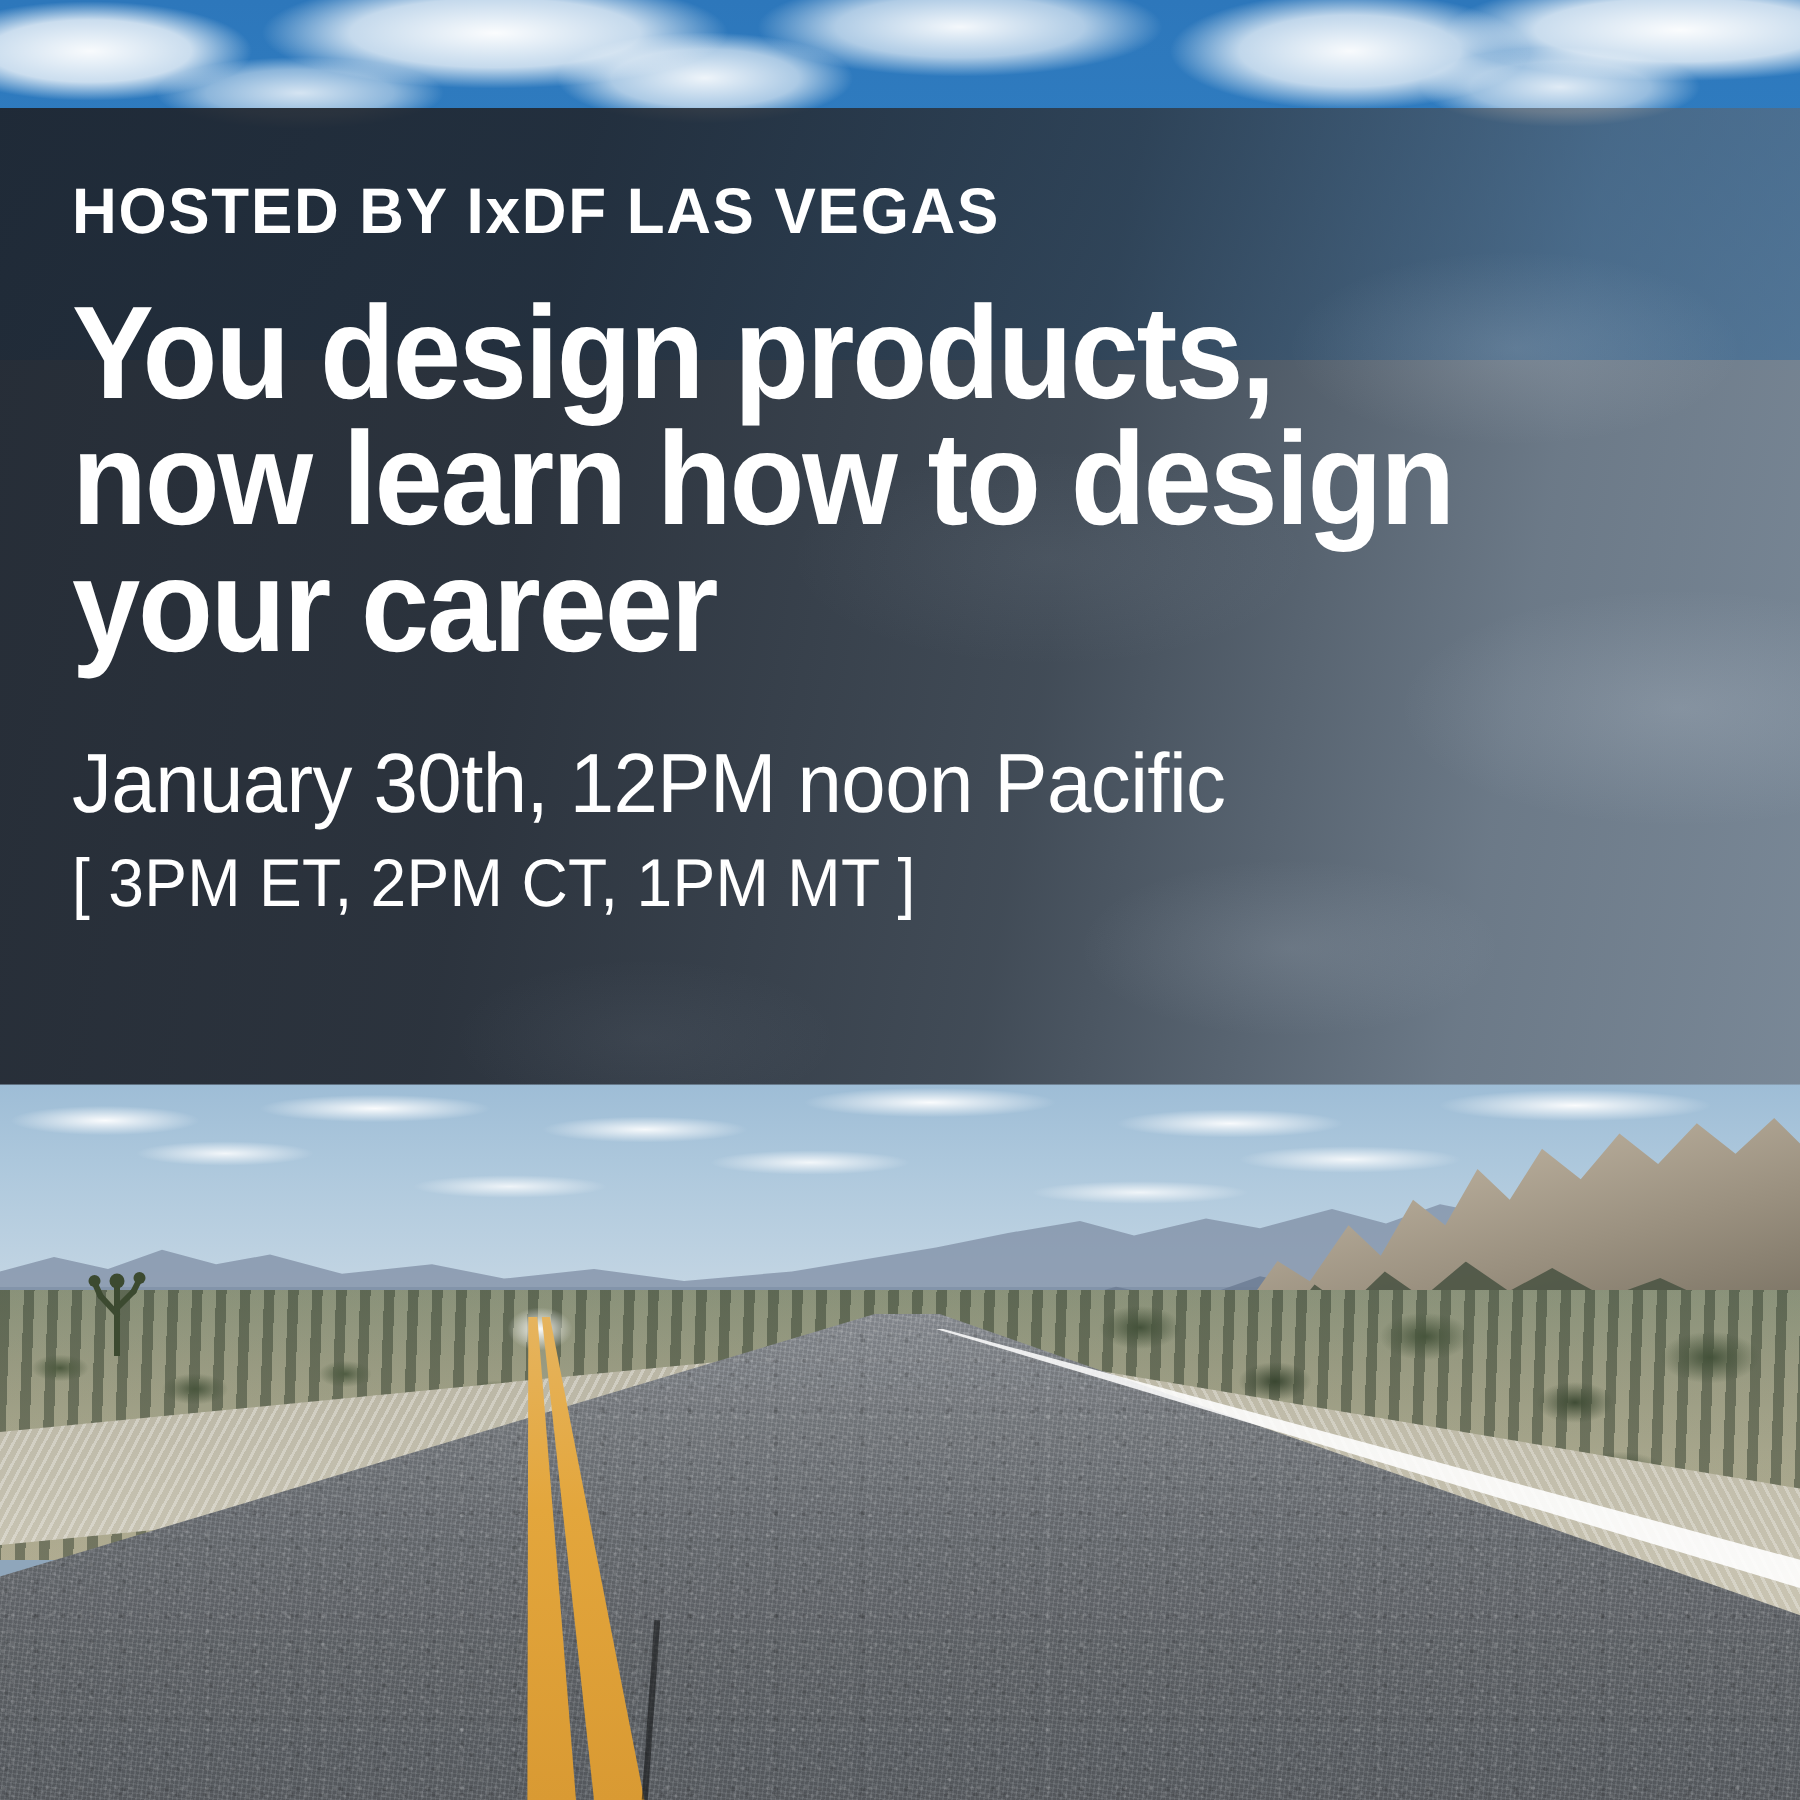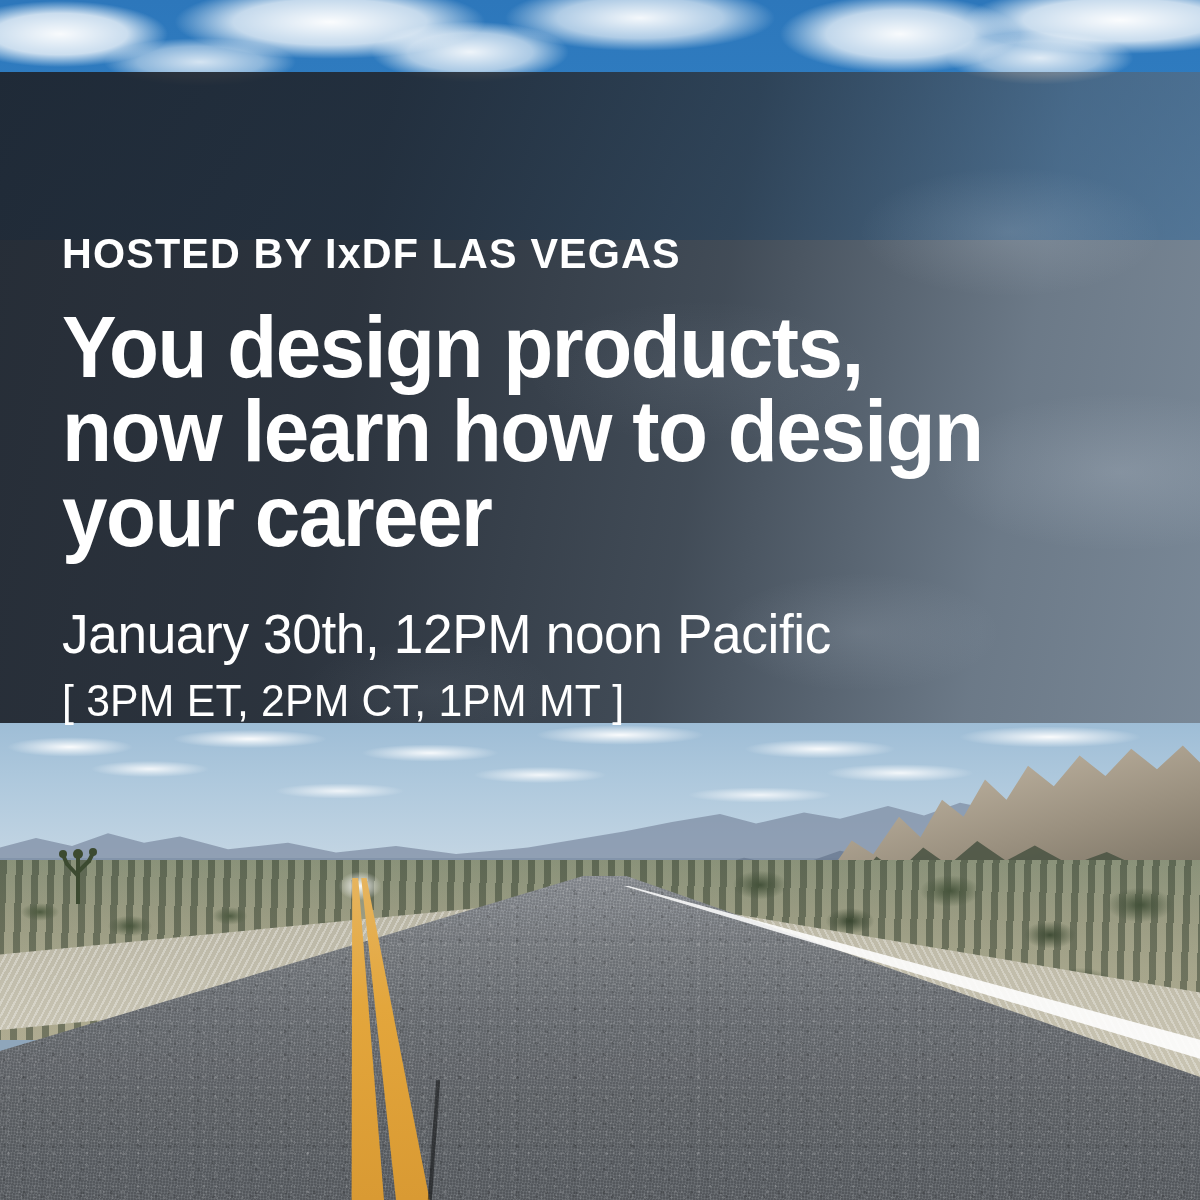--- a/index.html
+++ b/index.html
@@ -173,22 +173,22 @@
     background:rgba(20,22,24,.6);
     transform:rotate(4deg);
     filter:blur(.5px);
   }
 
   
   .band{
     position:absolute;left:0;top:72px;width:1200px;height:651px;
     background:
       linear-gradient(100deg, rgba(30,36,45,.93) 0%, rgba(33,39,48,.90) 30%, rgba(46,53,62,.80) 58%, rgba(86,94,104,.62) 82%, rgba(104,112,122,.56) 100%);
-    padding:0 62px;
-    display:flex;flex-direction:column;justify-content:flex-end;
+    padding:0 48px;
+    display:flex;flex-direction:column;justify-content:flex-start;
   }
   
   .band-clouds{
     position:absolute;inset:0;pointer-events:none;
     background:
       radial-gradient(ellipse 210px 90px at 1010px 160px, rgba(220,228,238,.16), rgba(0,0,0,0) 72%),
       radial-gradient(ellipse 260px 110px at 1120px 400px, rgba(220,228,238,.18), rgba(0,0,0,0) 72%),
       radial-gradient(ellipse 190px 80px at 860px 560px, rgba(210,220,232,.13), rgba(0,0,0,0) 74%),
       radial-gradient(ellipse 230px 95px at 700px 300px, rgba(200,212,226,.07), rgba(0,0,0,0) 76%),
       radial-gradient(ellipse 170px 70px at 430px 620px, rgba(190,200,215,.06), rgba(0,0,0,0) 76%);

